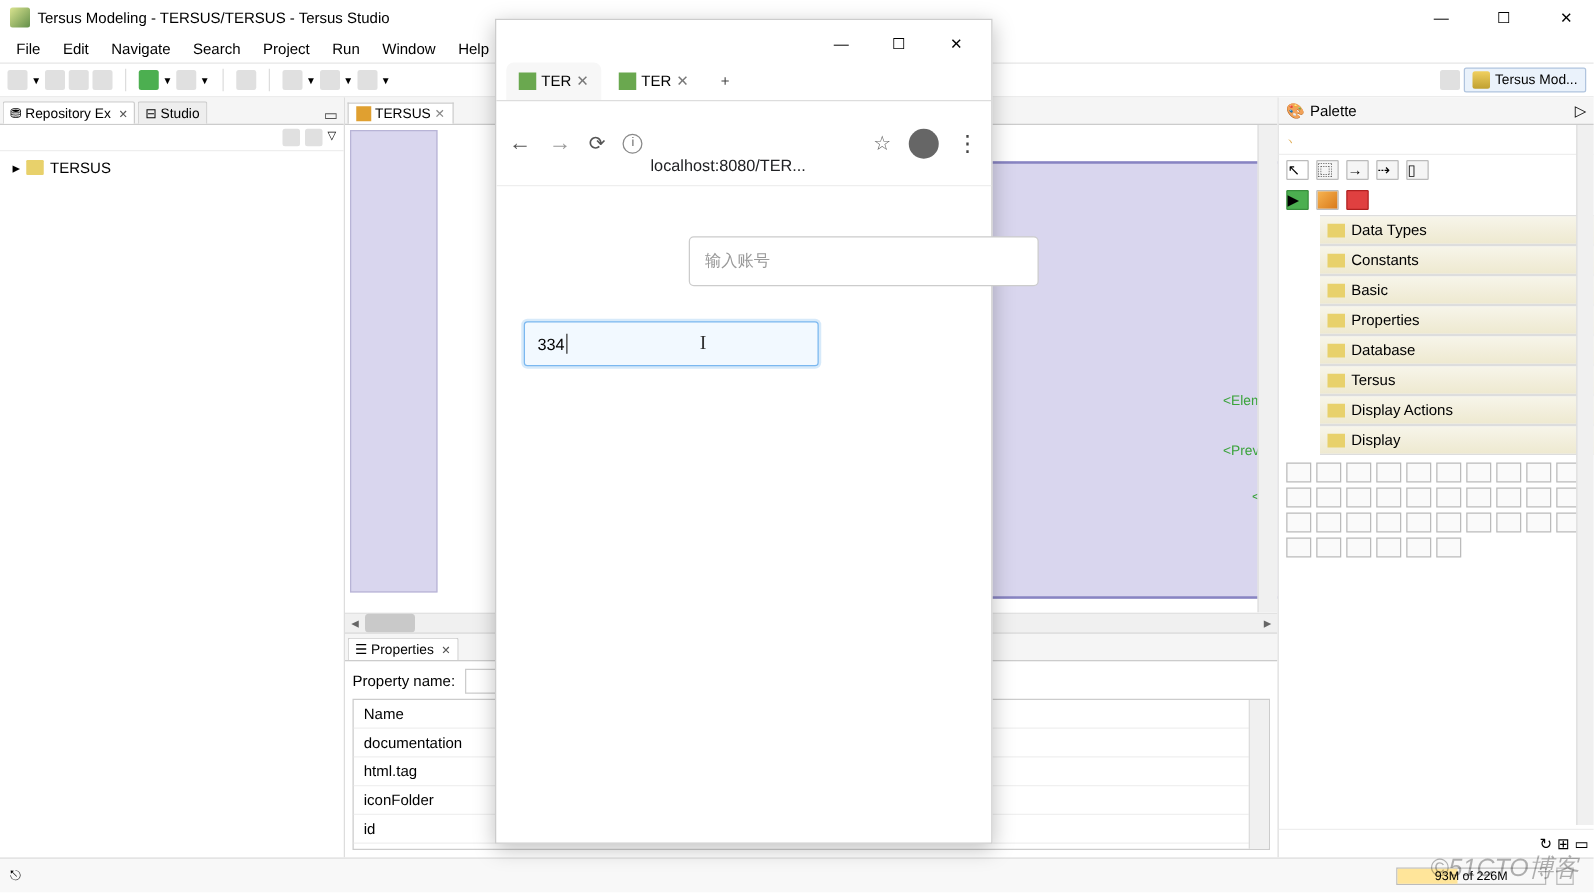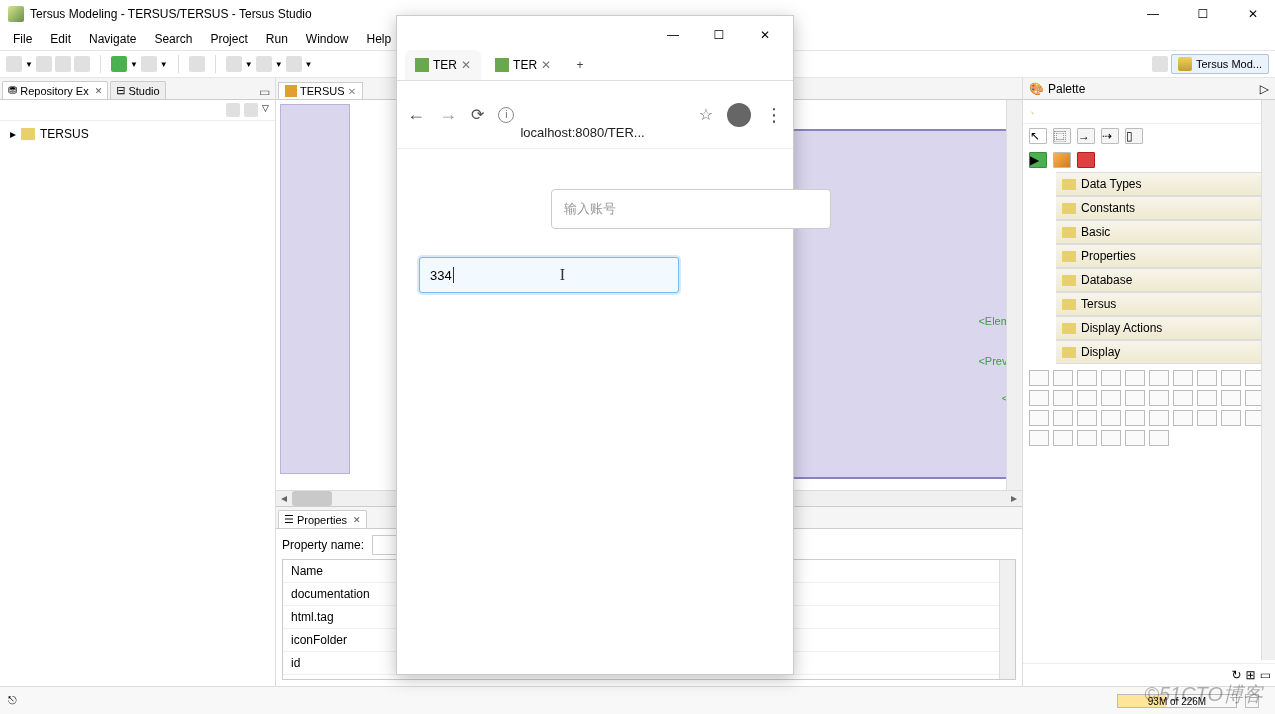--- a/index.html
+++ b/index.html
@@ -84,21 +84,21 @@
   .nav-arrow.on { color:#555;}
   .reload { font-size:16px; color:#555;}
   .addrline { flex:1; display:flex; align-items:center; gap:6px; color:#333; font-size:13px;}
   .addrline .info { width:16px; height:16px; border:1px solid #888; border-radius:50%; text-align:center; line-height:14px; font-size:10px; color:#666;}
   .addrline .host { color:#202124;margin-top:36px;}
   .star { font-size:16px; color:#666;}
   .avatar { width:24px; height:24px; border-radius:50%; background:#666;}
   .kebab { font-size:18px; color:#444;}
   .browser-body { flex:1; padding:40px 20px;}
   .field1 { width:280px; margin:0 0 28px 134px; padding:10px 12px; border:1px solid #ccc; border-radius:4px; font-size:13px; color:#999; background:#fff;}
-  .field2 { width:260px; margin-left:2px; padding:8px 10px; border:1px solid #7bb8f0; border-radius:3px; font-size:13px; background:#f2f9ff; box-shadow:0 0 0 2px rgba(123,184,240,0.3); display:flex; align-items:center;}
+  .field2 { width:236px; margin-left:2px; padding:8px 10px; border:1px solid #7bb8f0; border-radius:3px; font-size:13px; background:#f2f9ff; box-shadow:0 0 0 2px rgba(123,184,240,0.3); display:flex; align-items:center;}
   .cursor-i { display:inline-block; width:1px; height:16px; background:#333; margin-left:1px;}
 </style>
 </head>
 <body>
 
 <div class="titlebar">
   <span class="logo"></span>
   <span class="t-title">Tersus Modeling - TERSUS/TERSUS - Tersus Studio</span>
   <div class="winbtns">
     <div class="wbtn">—</div>

